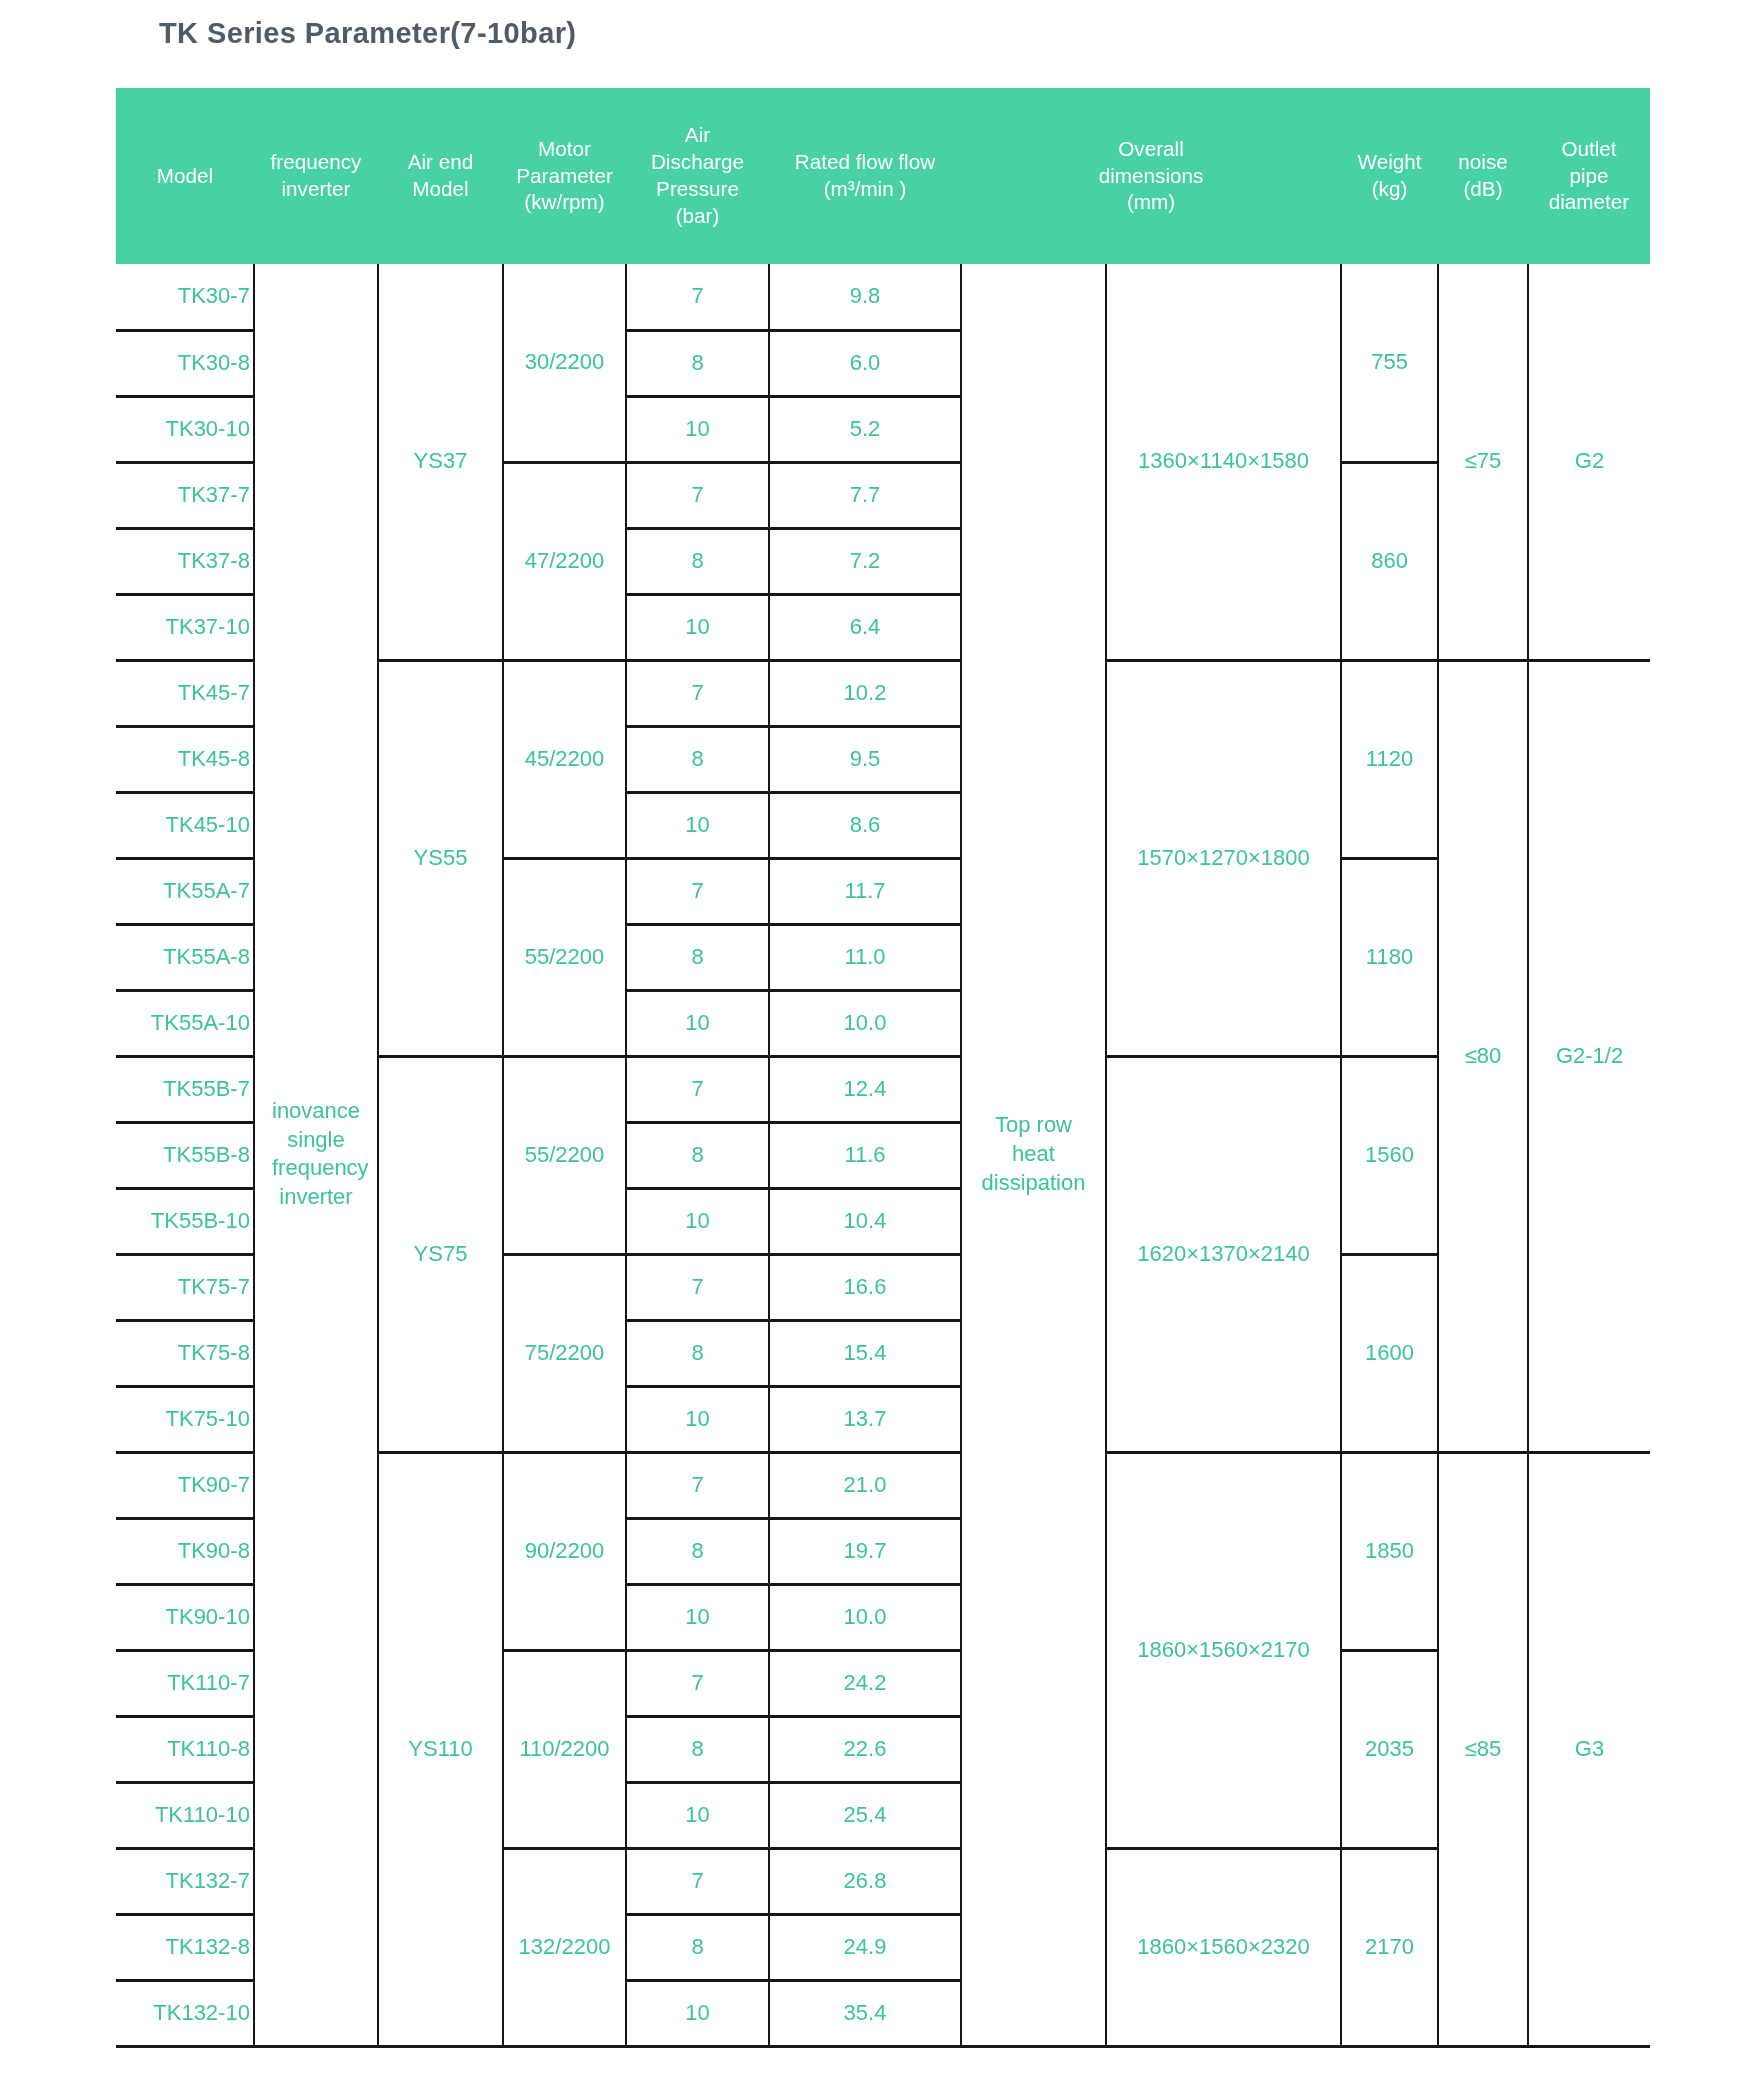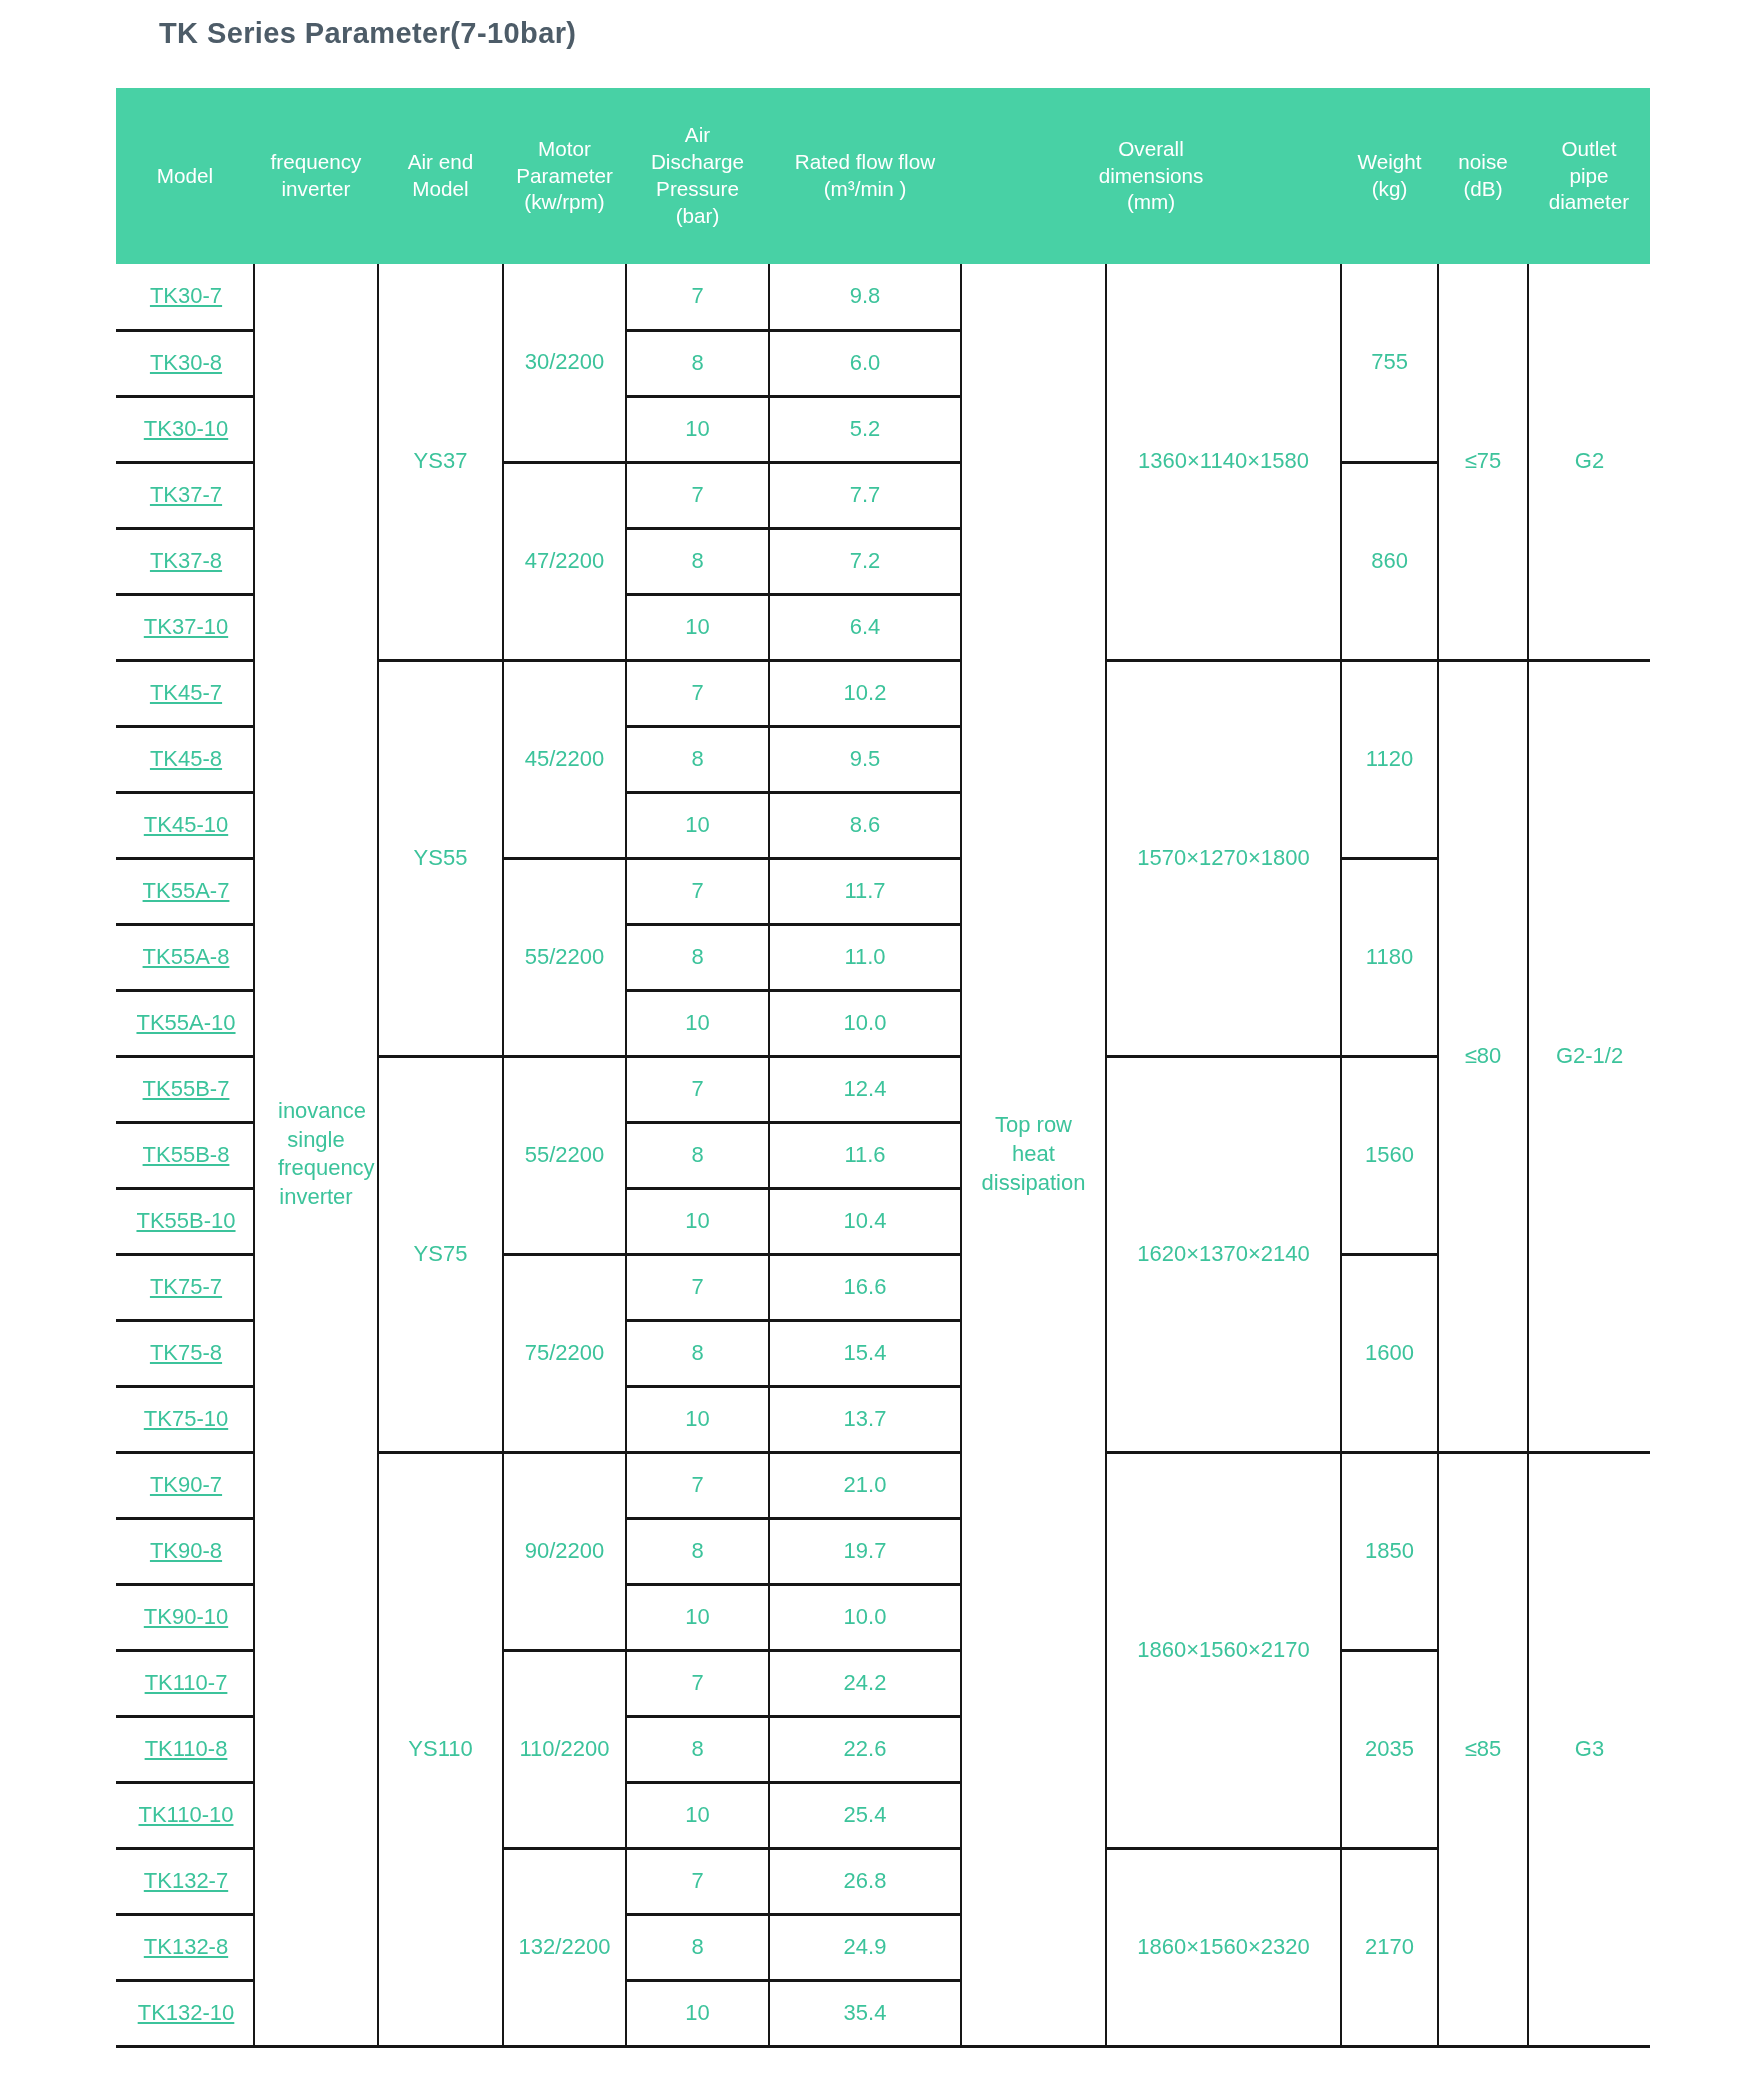--- a/index.html
+++ b/index.html
@@ -51,22 +51,22 @@
     border-bottom:3.1px solid var(--grid);
     color:var(--body-text);
     font-size:22px;
     text-align:center;
     vertical-align:middle;
     padding:0 3.1px;
     line-height:1.3;
     overflow:hidden;
   }
   tbody td.last-col{border-right:none;}
-  tbody td.model-cell{text-align:center;padding-left:6.1px;text-decoration:underline;}
-  tbody td.freq-cell{padding:0 23px;}
+  tbody td.model-cell{text-align:right;padding-left:6.1px;}
+  tbody td.freq-cell{padding:0 17px;}
   tbody td.note-cell{padding:0 12.3px;}
 </style>
 </head>
 <body>
 
 <div class="page-title">TK Series Parameter(7-10bar)</div>
 
 <table class="spec">
   <colgroup>
     <col style="width:138px">

